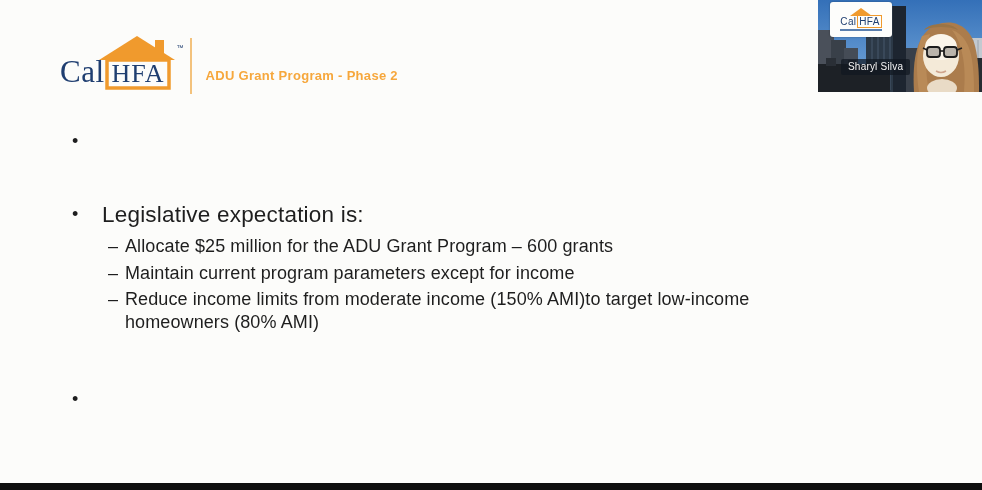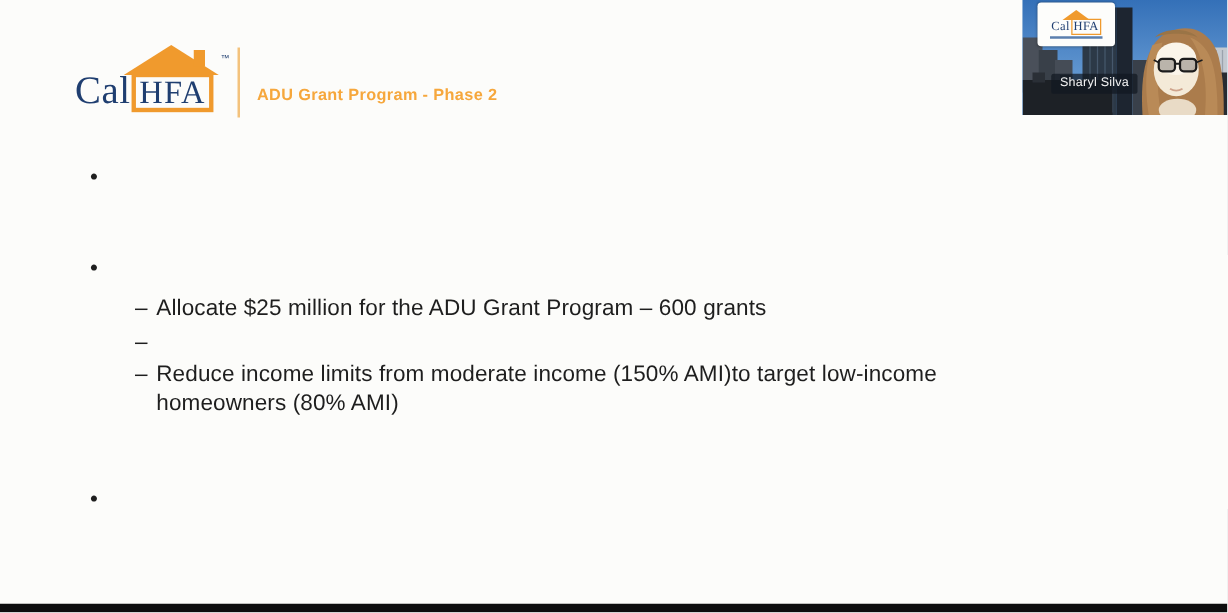--- a/index.html
+++ b/index.html
@@ -25,21 +25,21 @@
 
   
   .webcam{position:absolute;left:818px;top:0;width:164px;height:92px;overflow:hidden;background:#3f7cc0;}
   .webcam svg{position:absolute;left:0;top:0;}
   .webcam-badge{
     position:absolute;left:12px;top:2px;width:62px;height:35px;background:#fdfdfb;border-radius:3px;
     display:flex;flex-direction:column;align-items:center;justify-content:center;gap:1px;
     box-shadow:0 0 2px rgba(0,0,0,.35);
   }
   .badge-roof{width:0;height:0;border-left:11px solid transparent;border-right:11px solid transparent;border-bottom:8px solid #f09a2d;}
-  .badge-text{font-family:Liberation Serif, serif;font-size:10px;line-height:10px;color:#1f3e70;letter-spacing:.3px;}
+  .badge-text{font-family:Liberation Sans, sans-serif;font-size:10px;line-height:10px;color:#1f3e70;letter-spacing:.3px;}
   .badge-hfa{border:1px solid #f09a2d;padding:0 1px;margin-left:1px;}
   .badge-tagline{width:42px;height:2px;background:#5b7fae;margin-top:1px;}
   .nametag{
     position:absolute;left:3px;bottom:17px;background:rgba(17,23,33,.72);color:#f4f4f4;
     font-size:10px;padding:2px 7px 3px;border-radius:2px;letter-spacing:.2px;margin-left:20px;
   }
 
   
   .content{position:absolute;left:60px;top:112px;width:890px;}
   .row{display:flex;}
@@ -133,29 +133,31 @@
   </div>
 
   <main class="content">
 
     <div class="row lvl1 mt-first">
       <span class="marker">•</span>
     </div>
 
     <div class="row lvl1 mt-group2">
       <span class="marker">•</span>
+      <span class="text">Legislative expectation is:</span>
     </div>
 
     <div class="row lvl2 mt-sub">
       <span class="marker">–</span>
       <span class="text">Allocate $25 million for the ADU Grant Program – 600 grants</span>
     </div>
 
     <div class="row lvl2">
       <span class="marker">–</span>
+      <span class="text">Maintain current program parameters except for income</span>
     </div>
 
     <div class="row lvl2">
       <span class="marker">–</span>
       <span class="text">Reduce income limits from moderate income (150% AMI)to target low-income
 homeowners (80% AMI)</span>
     </div>
 
     <div class="row lvl1 mt-last">
       <span class="marker">•</span>

